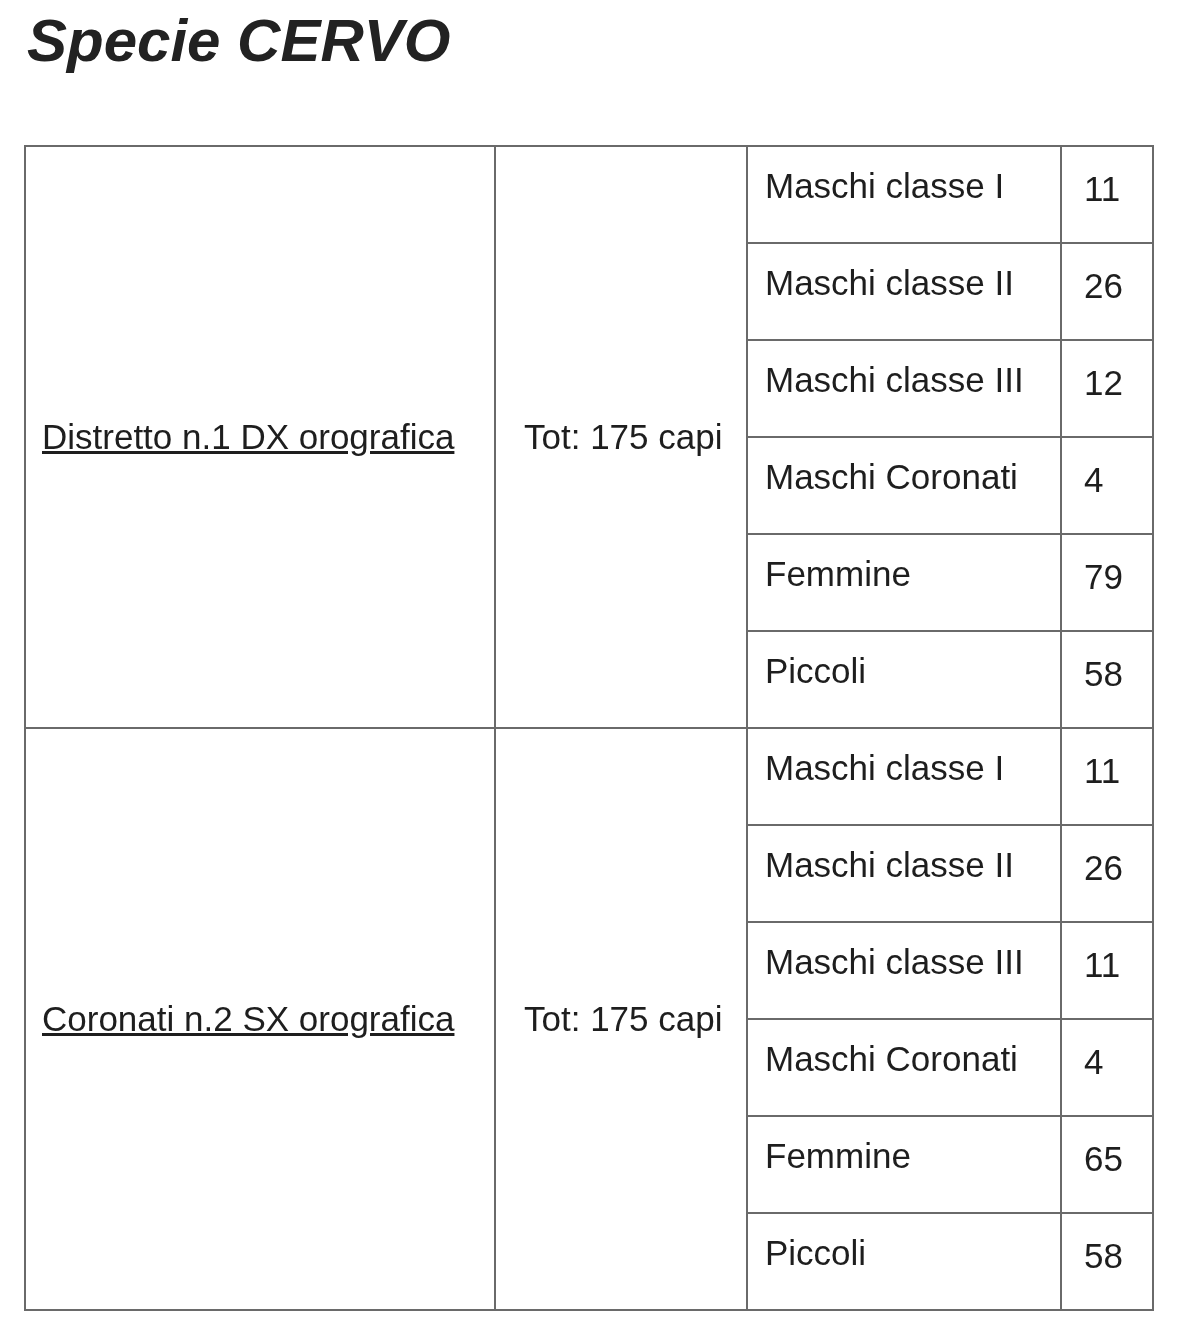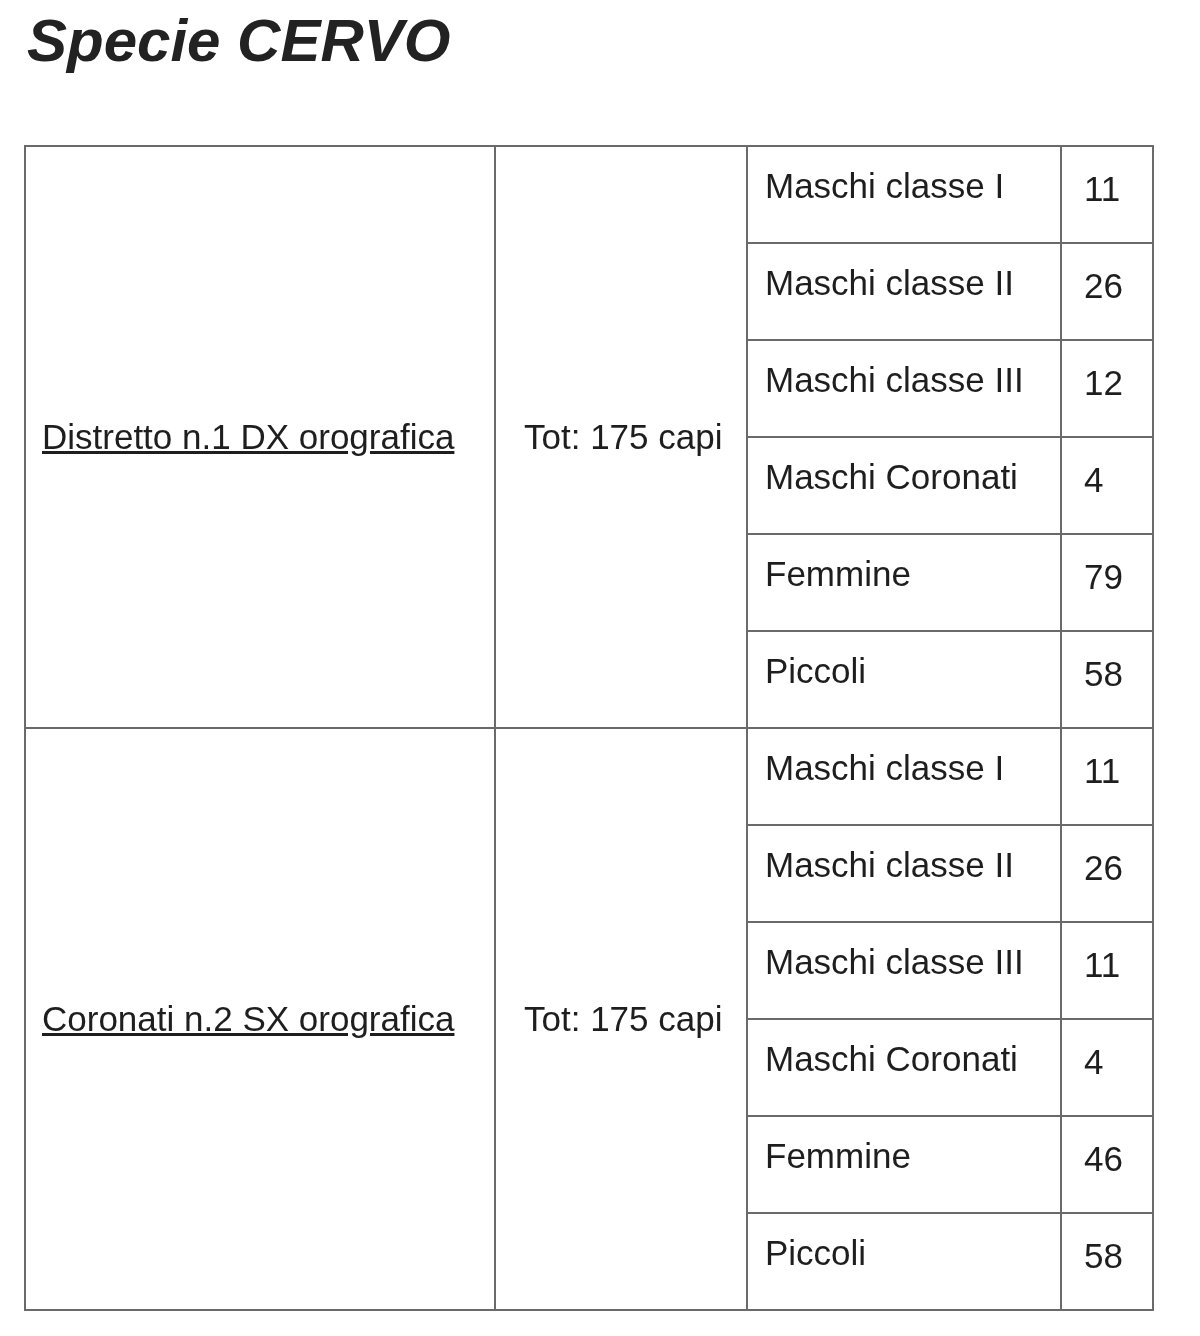--- a/index.html
+++ b/index.html
@@ -111,21 +111,21 @@
       <tr class="data-row">
         <td class="category-cell">Maschi classe III</td>
         <td class="value-cell">11</td>
       </tr>
       <tr class="data-row">
         <td class="category-cell">Maschi Coronati</td>
         <td class="value-cell">4</td>
       </tr>
       <tr class="data-row">
         <td class="category-cell">Femmine</td>
-        <td class="value-cell">46</td>
+        <td class="value-cell">65</td>
       </tr>
       <tr class="data-row">
         <td class="category-cell">Piccoli</td>
         <td class="value-cell">58</td>
       </tr>
     </tbody>
   </table>
 
 </div>
 

